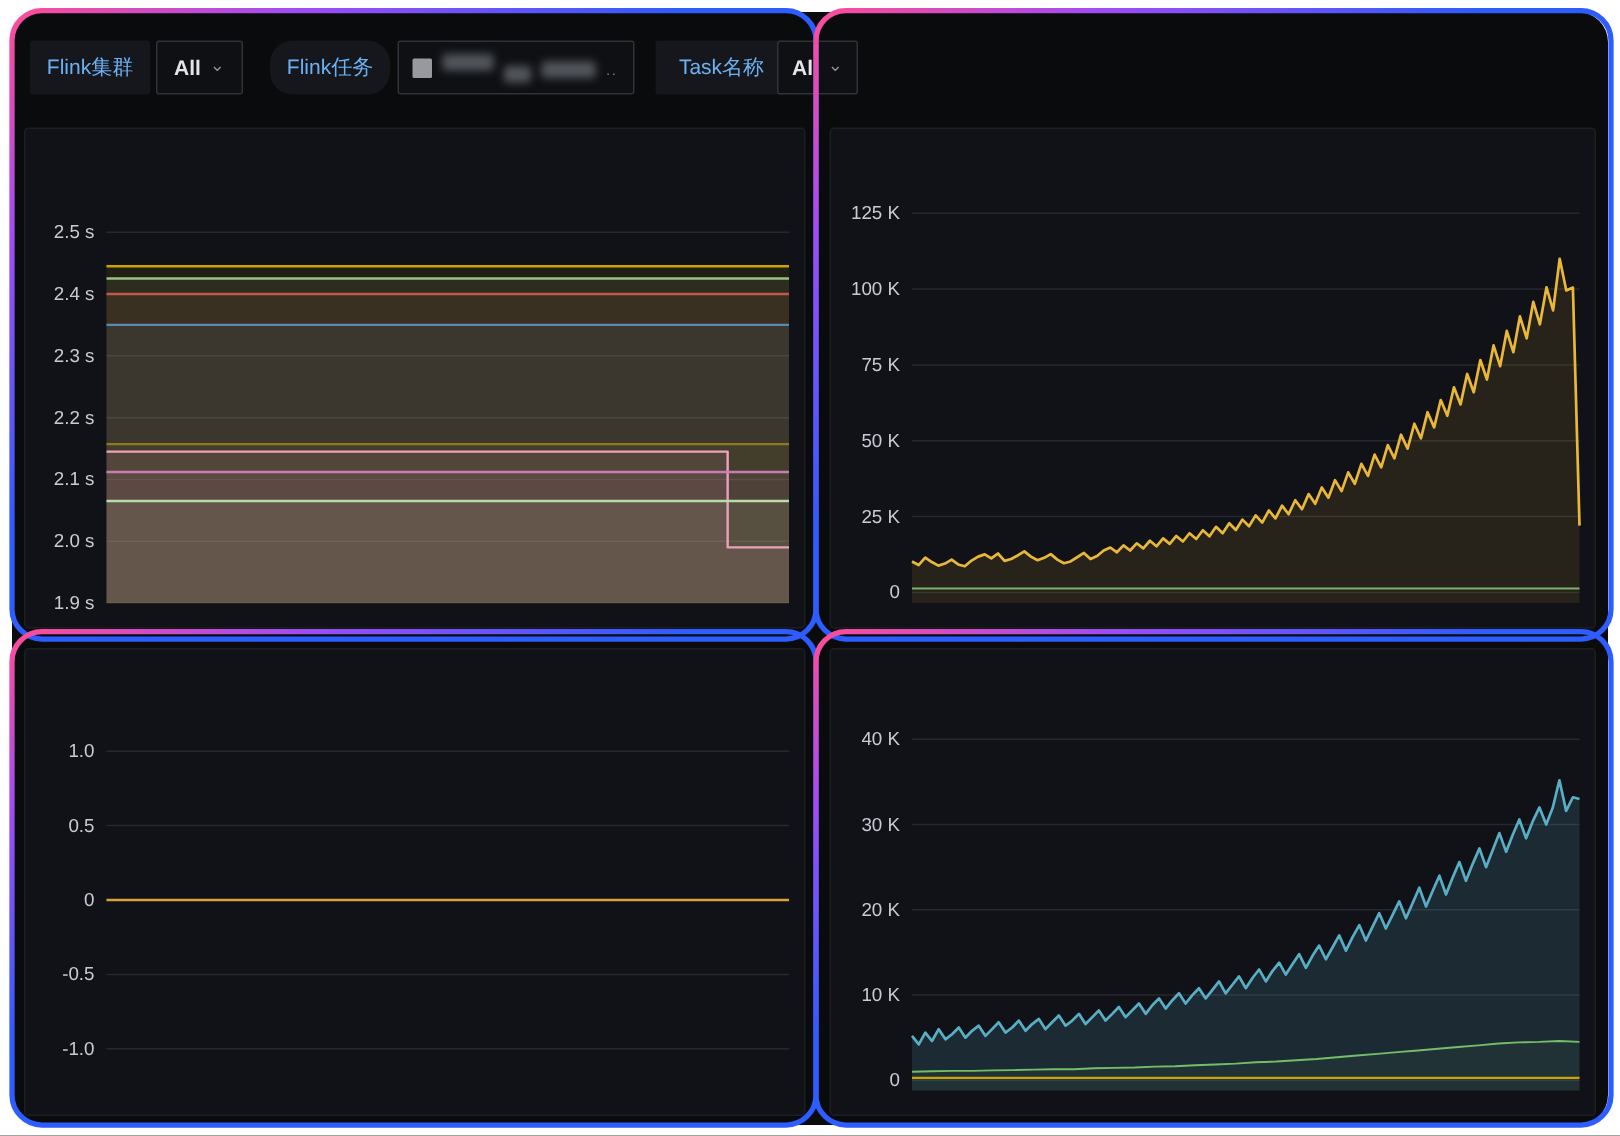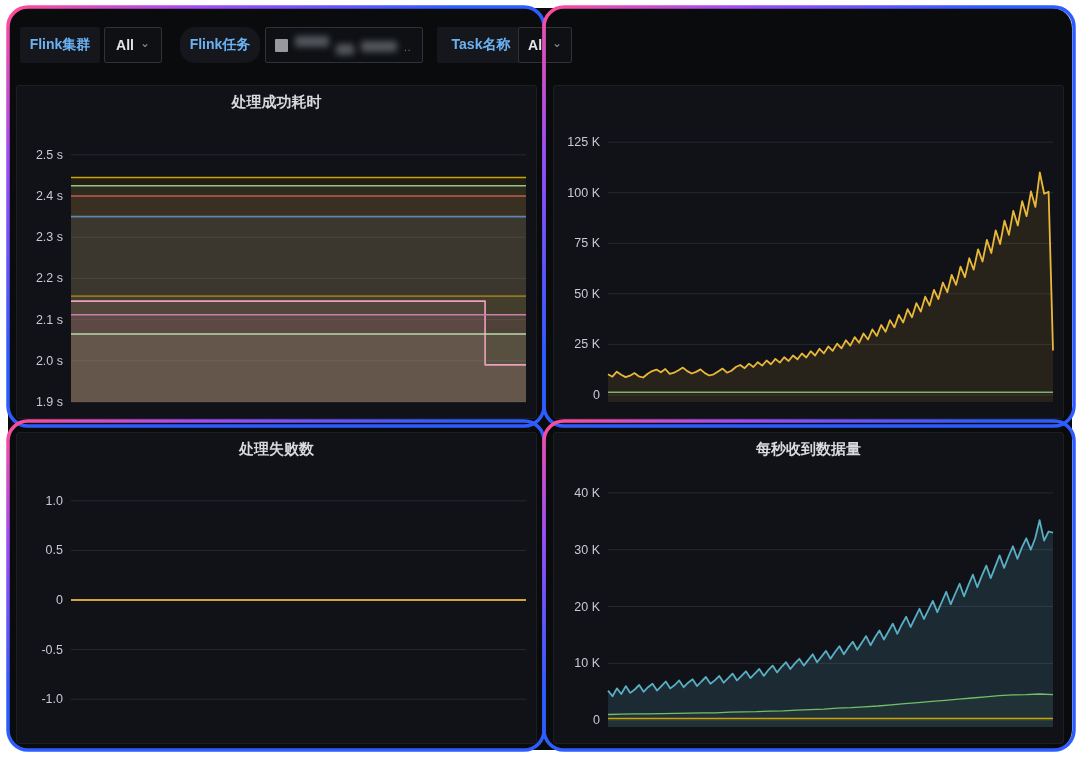--- a/index.html
+++ b/index.html
@@ -3,21 +3,21 @@
 <meta charset="utf-8">
 <style>
   * { margin:0; padding:0; box-sizing:border-box; }
   body { font-family:"Liberation Sans", sans-serif; background:#ffffff; }
   .page { position:relative; width:1080px; height:757px; background:#ffffff; overflow:hidden; }
   .dashboard { position:absolute; left:8px; top:8px; width:1064px; height:742px;
                background:#0a0b0d; border-radius:20px; overflow:hidden; }
 
   
   .chip { position:absolute; height:36px; display:flex; align-items:center; justify-content:center;
-          background:#15171c; border-radius:2px; color:#6cb2f3; font-size:14px; font-weight:700; }
+          background:#15171c; border-radius:2px; color:#6cb2f3; font-size:14px; font-weight:400; }
   .dd   { position:absolute; height:36px; display:flex; align-items:center; justify-content:center; gap:6px;
           background:#0e1014; border:1px solid #2f3239; border-radius:2px;
           color:#e4e5e9; font-size:14px; font-weight:700; cursor:pointer; }
   .dd .chev { color:#8e9197; font-size:12px; font-weight:400; line-height:10px; transform:translateY(-2px); }
   .var-input { position:absolute; height:36px; display:flex; align-items:center; gap:7px; padding:0 9px;
                background:#0e1014; border:1px solid #2f3239; border-radius:2px; cursor:text; }
   .tag-square { width:13px; height:13px; background:#97999e; border-radius:1px; flex:0 0 auto; }
   .blur-blob { height:11px; background:#53565c; border-radius:2px; filter:blur(3px); }
   .blur-dots { color:#7a7d82; font-size:10px; letter-spacing:1px; transform:translateY(2px); filter:blur(0.5px); }
 
@@ -49,21 +49,20 @@
       <span class="blur-blob" style="width:36px; transform:translateY(1px);"></span>
       <span class="blur-dots">..</span>
     </div>
     <div class="chip" style="left:429px; top:19px; width:88px;">Task名称</div>
     <div class="dd" style="left:510px; top:19px; width:54px;">
       <span>All</span>
       <span class="chev">⌄</span>
     </div>
 
     <div class="panel" style="left:8px; top:77px; width:521px; height:334px;">
-      <div class="panel-title">处理成功耗时</div>
       <div class="plot"><svg width="519" height="302">
             <line x1="54" x2="509" y1="38.835820895522325" y2="38.835820895522325" stroke="rgba(204,204,220,0.12)" stroke-width="1"></line>
             <text x="46" y="42.835820895522325" text-anchor="end" class="tick">2.5 s</text>
             <line x1="54" x2="509" y1="80.02985074626864" y2="80.02985074626864" stroke="rgba(204,204,220,0.12)" stroke-width="1"></line>
             <text x="46" y="84.02985074626864" text-anchor="end" class="tick">2.4 s</text>
             <line x1="54" x2="509" y1="121.22388059701494" y2="121.22388059701494" stroke="rgba(204,204,220,0.12)" stroke-width="1"></line>
             <text x="46" y="125.22388059701494" text-anchor="end" class="tick">2.3 s</text>
             <line x1="54" x2="509" y1="162.41791044776107" y2="162.41791044776107" stroke="rgba(204,204,220,0.12)" stroke-width="1"></line>
             <text x="46" y="166.41791044776107" text-anchor="end" class="tick">2.2 s</text>
             <line x1="54" x2="509" y1="203.6119402985074" y2="203.6119402985074" stroke="rgba(204,204,220,0.12)" stroke-width="1"></line>
@@ -105,38 +104,36 @@
             <text x="46" y="232.37362637362637" text-anchor="end" class="tick">25 K</text>
             <line x1="54" x2="499" y1="278.9230769230769" y2="278.9230769230769" stroke="rgba(204,204,220,0.12)" stroke-width="1"></line>
             <text x="46" y="282.9230769230769" text-anchor="end" class="tick">0</text>
             <path d="M54.0 258.3 L58.4 260.7 L62.8 255.7 L67.2 258.7 L71.6 261.1 L76.0 259.7 L80.4 257.1 L84.8 260.3 L89.2 261.5 L93.7 257.7 L98.1 255.1 L102.5 253.6 L106.9 256.3 L111.3 253.0 L115.7 257.9 L120.1 256.7 L124.5 254.3 L128.9 251.6 L133.3 255.1 L137.7 257.5 L142.1 255.9 L146.5 253.4 L150.9 257.1 L155.3 259.5 L159.7 258.3 L164.1 255.5 L168.6 252.6 L173.0 256.7 L177.4 254.7 L181.8 251.0 L186.2 249.0 L190.6 252.2 L195.0 247.6 L199.4 251.0 L203.8 246.2 L208.2 249.6 L212.6 244.5 L217.0 248.2 L221.4 242.9 L225.8 246.6 L230.2 241.3 L234.6 245.0 L239.0 239.5 L243.5 243.3 L247.9 237.5 L252.3 241.5 L256.7 235.2 L261.1 239.5 L265.5 232.8 L269.9 237.3 L274.3 230.4 L278.7 234.8 L283.1 227.6 L287.5 232.4 L291.9 224.3 L296.3 229.6 L300.7 221.1 L305.1 226.8 L309.5 217.5 L314.0 223.5 L318.4 213.4 L322.8 219.9 L327.2 209.0 L331.6 215.8 L336.0 204.1 L340.4 211.4 L344.8 198.9 L349.2 206.5 L353.6 193.2 L358.0 201.3 L362.4 187.1 L366.8 195.6 L371.2 180.7 L375.6 189.6 L380.0 173.8 L384.4 183.1 L388.9 166.5 L393.3 176.2 L397.7 158.8 L402.1 168.9 L406.5 150.7 L410.9 161.2 L415.3 142.2 L419.7 153.6 L424.1 133.3 L428.5 145.5 L432.9 124.0 L437.3 137.0 L441.7 114.3 L446.1 128.1 L450.5 104.6 L454.9 118.8 L459.3 94.9 L463.8 109.5 L468.2 85.2 L472.6 100.2 L477.0 75.5 L481.4 90.9 L485.8 56.5 L490.2 77.7 L494.6 75.7 L499.0 234.4 L499.0 286 L54.0 286 Z" fill="#EAB839" fill-opacity="0.1" stroke="none"></path>
             <path d="M54.0 258.3 L58.4 260.7 L62.8 255.7 L67.2 258.7 L71.6 261.1 L76.0 259.7 L80.4 257.1 L84.8 260.3 L89.2 261.5 L93.7 257.7 L98.1 255.1 L102.5 253.6 L106.9 256.3 L111.3 253.0 L115.7 257.9 L120.1 256.7 L124.5 254.3 L128.9 251.6 L133.3 255.1 L137.7 257.5 L142.1 255.9 L146.5 253.4 L150.9 257.1 L155.3 259.5 L159.7 258.3 L164.1 255.5 L168.6 252.6 L173.0 256.7 L177.4 254.7 L181.8 251.0 L186.2 249.0 L190.6 252.2 L195.0 247.6 L199.4 251.0 L203.8 246.2 L208.2 249.6 L212.6 244.5 L217.0 248.2 L221.4 242.9 L225.8 246.6 L230.2 241.3 L234.6 245.0 L239.0 239.5 L243.5 243.3 L247.9 237.5 L252.3 241.5 L256.7 235.2 L261.1 239.5 L265.5 232.8 L269.9 237.3 L274.3 230.4 L278.7 234.8 L283.1 227.6 L287.5 232.4 L291.9 224.3 L296.3 229.6 L300.7 221.1 L305.1 226.8 L309.5 217.5 L314.0 223.5 L318.4 213.4 L322.8 219.9 L327.2 209.0 L331.6 215.8 L336.0 204.1 L340.4 211.4 L344.8 198.9 L349.2 206.5 L353.6 193.2 L358.0 201.3 L362.4 187.1 L366.8 195.6 L371.2 180.7 L375.6 189.6 L380.0 173.8 L384.4 183.1 L388.9 166.5 L393.3 176.2 L397.7 158.8 L402.1 168.9 L406.5 150.7 L410.9 161.2 L415.3 142.2 L419.7 153.6 L424.1 133.3 L428.5 145.5 L432.9 124.0 L437.3 137.0 L441.7 114.3 L446.1 128.1 L450.5 104.6 L454.9 118.8 L459.3 94.9 L463.8 109.5 L468.2 85.2 L472.6 100.2 L477.0 75.5 L481.4 90.9 L485.8 56.5 L490.2 77.7 L494.6 75.7 L499.0 234.4" fill="none" stroke="#EAB839" stroke-width="1.8" stroke-linejoin="round"></path>
             <path d="M54.0 276.3 L499.0 276.3" fill="none" stroke="#7EB26D" stroke-width="1.4" stroke-linejoin="round"></path>
           </svg></div>
     </div>
 
     <div class="panel" style="left:8px; top:424px; width:521px; height:312px;">
-      <div class="panel-title">处理失败数</div>
       <div class="plot"><svg width="519" height="280">
             <line x1="54" x2="509" y1="37.78125" y2="37.78125" stroke="rgba(204,204,220,0.12)" stroke-width="1"></line>
             <text x="46" y="41.78125" text-anchor="end" class="tick">1.0</text>
             <line x1="54" x2="509" y1="87.390625" y2="87.390625" stroke="rgba(204,204,220,0.12)" stroke-width="1"></line>
             <text x="46" y="91.390625" text-anchor="end" class="tick">0.5</text>
             <line x1="54" x2="509" y1="137" y2="137" stroke="rgba(204,204,220,0.12)" stroke-width="1"></line>
             <text x="46" y="141" text-anchor="end" class="tick">0</text>
             <line x1="54" x2="509" y1="186.609375" y2="186.609375" stroke="rgba(204,204,220,0.12)" stroke-width="1"></line>
             <text x="46" y="190.609375" text-anchor="end" class="tick">-0.5</text>
             <line x1="54" x2="509" y1="236.21875000000003" y2="236.21875000000003" stroke="rgba(204,204,220,0.12)" stroke-width="1"></line>
             <text x="46" y="240.21875000000003" text-anchor="end" class="tick">-1.0</text>
             <path d="M54.0 137.0 L509.0 137.0" fill="none" stroke="#D9A33C" stroke-width="1.8" stroke-linejoin="round"></path>
           </svg></div>
     </div>
 
     <div class="panel" style="left:545px; top:424px; width:511px; height:312px;">
-      <div class="panel-title">每秒收到数据量</div>
       <div class="plot"><svg width="509" height="280">
             <line x1="54" x2="499" y1="29.888143176733777" y2="29.888143176733777" stroke="rgba(204,204,220,0.12)" stroke-width="1"></line>
             <text x="46" y="33.88814317673378" text-anchor="end" class="tick">40 K</text>
             <line x1="54" x2="499" y1="86.71140939597316" y2="86.71140939597316" stroke="rgba(204,204,220,0.12)" stroke-width="1"></line>
             <text x="46" y="90.71140939597316" text-anchor="end" class="tick">30 K</text>
             <line x1="54" x2="499" y1="143.5346756152125" y2="143.5346756152125" stroke="rgba(204,204,220,0.12)" stroke-width="1"></line>
             <text x="46" y="147.5346756152125" text-anchor="end" class="tick">20 K</text>
             <line x1="54" x2="499" y1="200.3579418344519" y2="200.3579418344519" stroke="rgba(204,204,220,0.12)" stroke-width="1"></line>
             <text x="46" y="204.3579418344519" text-anchor="end" class="tick">10 K</text>
             <line x1="54" x2="499" y1="257.18120805369125" y2="257.18120805369125" stroke="rgba(204,204,220,0.12)" stroke-width="1"></line>

